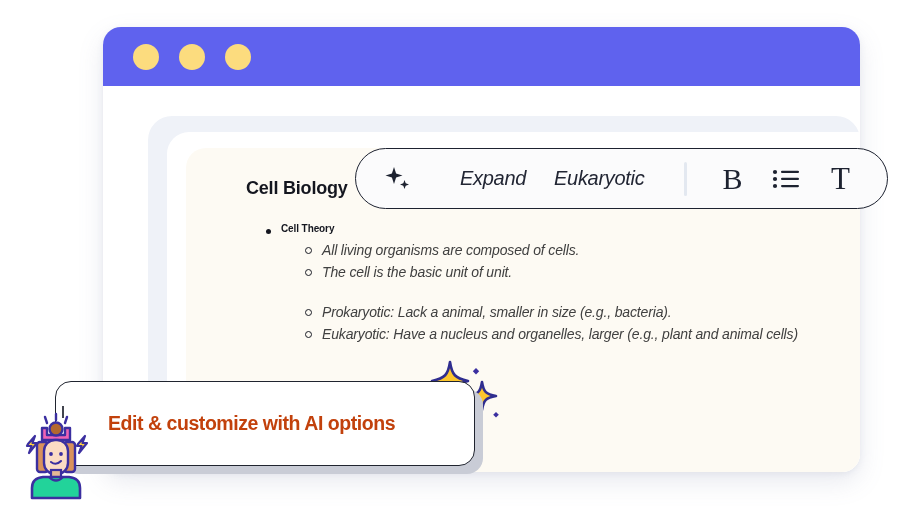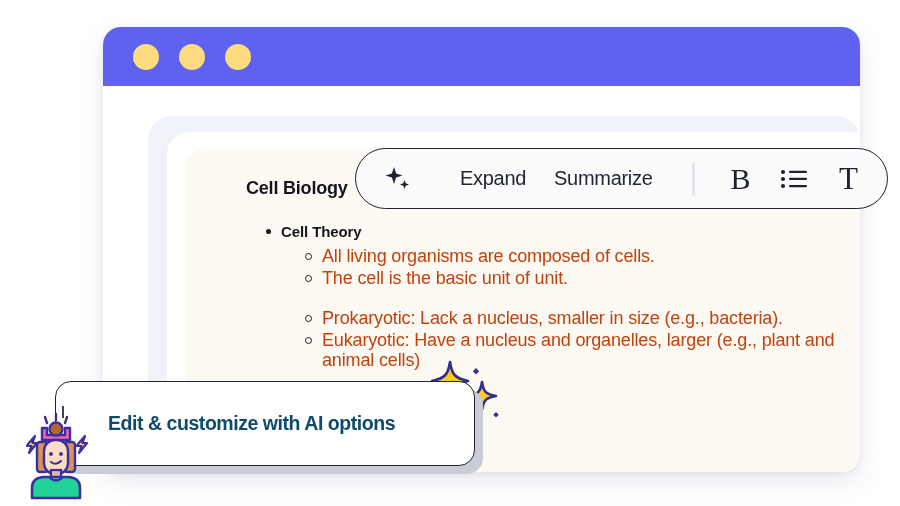--- a/index.html
+++ b/index.html
@@ -102,21 +102,21 @@
 
   ul.lvl1 {
     list-style: none;
     padding-left: 18px;
   }
 
   ul.lvl1 > li.group { margin-bottom: 20px; }
 
   .grp-head {
     position: relative;
-    font-size: 15px;
+    font-size: 10px;
     font-weight: bold;
     color: #14161f;
     letter-spacing: -0.1px;
     padding-left: 17px;
     margin-bottom: 6px;
   }
   .grp-head::before {
     content: "";
     position: absolute;
     left: 2px;
@@ -126,27 +126,28 @@
     border-radius: 50%;
     background: #14161f;
   }
 
   ul.lvl2 {
     list-style: none;
     padding-left: 40px;
   }
   ul.lvl2 > li {
     position: relative;
-    font-size: 18px;
+    font-size: 14px;
     line-height: 20.5px;
-    color: #c2410c;
+    color: #404040;
     letter-spacing: -0.15px;
     padding-left: 18px;
     margin-bottom: 1px;
     max-width: 560px;
+    font-style: italic;
   }
   ul.lvl2 > li::before {
     content: "";
     position: absolute;
     left: 1px;
     top: 7px;
     width: 5px;
     height: 5px;
     border-radius: 50%;
     border: 1.3px solid #1b1d26;
@@ -178,20 +179,21 @@
     flex: 0 0 auto;
   }
 
   .tb-btn {
     font-size: 20px;
     color: #222634;
     letter-spacing: -0.3px;
     padding: 0 14px;
     white-space: nowrap;
     flex: 0 0 auto;
+    font-style: italic;
   }
   .tb-btn.first { margin-left: 30px; }
 
   .tb-divider {
     width: 3px;
     height: 34px;
     background: #e3e8f0;
     border-radius: 2px;
     margin: 0 18px 0 26px;
     flex: 0 0 auto;
@@ -253,21 +255,21 @@
     background: #ffffff;
     border: 1.7px solid #20242f;
     border-radius: 16px;
     display: flex;
     align-items: center;
     padding-left: 52px;
   }
   .callout-text {
     font-size: 19.5px;
     font-weight: bold;
-    color: #0c4a6e;
+    color: #c2410c;
     letter-spacing: -0.45px;
     white-space: nowrap;
   }
 
   
   .mascot {
     position: absolute;
     left: 16px;
     top: 404px;
     width: 78px;
@@ -299,21 +301,21 @@
             <li class="group">
               <div class="grp-head">Cell Theory</div>
               <ul class="lvl2">
                 <li>All living organisms are composed of cells.</li>
                 <li>The cell is the basic unit of unit.</li>
               </ul>
             </li>
 
             <li class="group">
               <ul class="lvl2">
-                <li>Prokaryotic: Lack a nucleus, smaller in size (e.g., bacteria).</li>
+                <li>Prokaryotic: Lack a animal, smaller in size (e.g., bacteria).</li>
                 <li>Eukaryotic: Have a nucleus and organelles, larger (e.g., plant and animal cells)</li>
               </ul>
             </li>
 
           </ul>
 
         </div>
       </div>
     </div>
   </div>
@@ -322,21 +324,21 @@
 
     <span class="tb-spark">
       <svg width="30" height="28" viewBox="0 0 30 28">
         <path d="M11 2 L13.1 8.4 L19.5 10.5 L13.1 12.6 L11 19 L8.9 12.6 L2.5 10.5 L8.9 8.4 Z" fill="#1d2230"></path>
         <path d="M21.5 15 L22.7 18.3 L26 19.5 L22.7 20.7 L21.5 24 L20.3 20.7 L17 19.5 L20.3 18.3 Z" fill="#1d2230"></path>
       </svg>
     </span>
 
     <span class="tb-btn first">Expand</span>
 
-    <span class="tb-btn">Summarize</span>
+    <span class="tb-btn">Eukaryotic</span>
 
     <span class="tb-divider"></span>
 
     <span class="tb-icon bold">B</span>
 
     <span class="tb-icon">
       <svg width="28" height="22" viewBox="0 0 28 22">
         <circle cx="3" cy="4" r="2.1" fill="#1d2230"></circle>
         <circle cx="3" cy="11" r="2.1" fill="#1d2230"></circle>
         <circle cx="3" cy="18" r="2.1" fill="#1d2230"></circle>

